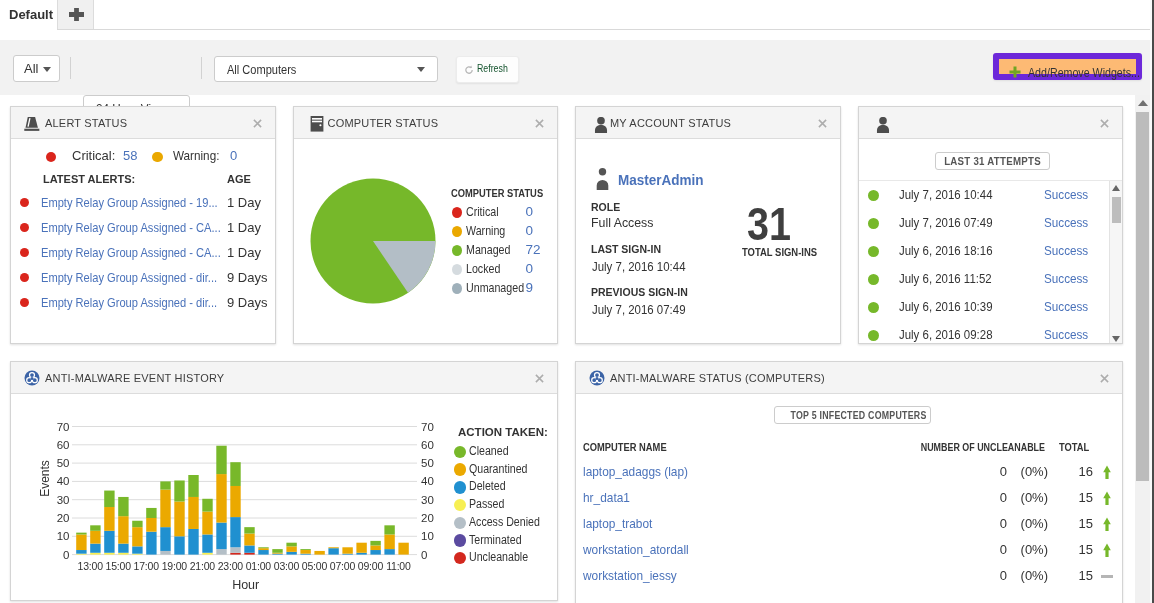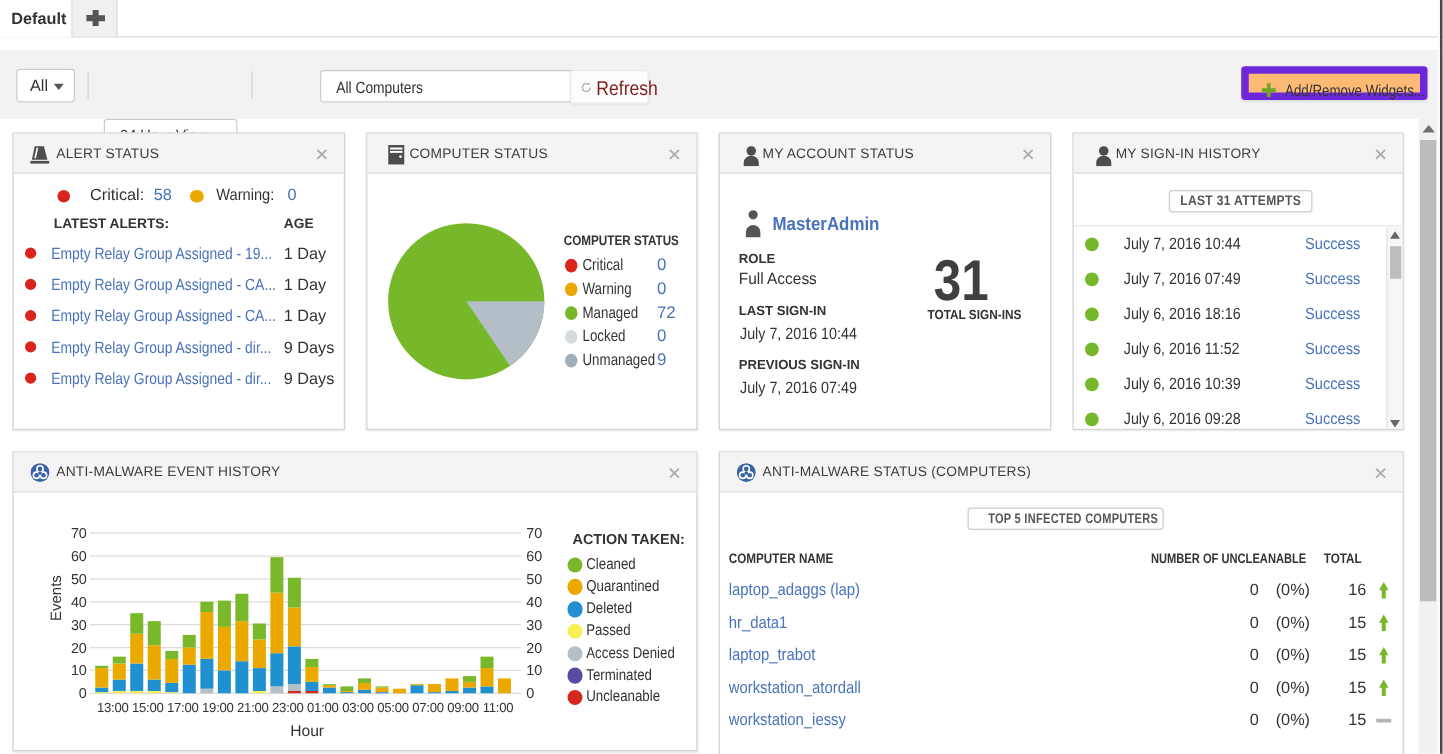--- a/index.html
+++ b/index.html
@@ -61,26 +61,26 @@
   <div class="tbtn" style="left:13px; top:15px; width:47px; height:27px;">
     <span style="position:absolute; left:10px; top:5px;">All</span>
     <div class="caret" style="right:8px; top:11px;"></div>
   </div>
   <div class="tsep" style="left:70px;"></div>
   <div class="tbtn" style="left:83px; top:15px; width:107px; height:27px;margin-top:40px;">
     <span class="s9" style="position:absolute; left:12px; top:5px;">24 Hour View</span>
     <div class="caret" style="right:10px; top:11px;"></div>
   </div>
   <div class="tsep" style="left:201px;"></div>
-  <div class="tbtn" style="left:214px; top:16px; width:224px; height:26px;margin-left:42px;">
+  <div class="tbtn" style="left:214px; top:16px; width:224px; height:26px;">
     <span class="s85" style="position:absolute; left:12px; top:5px;">All Computers</span>
     <div class="caret" style="right:12px; top:10px;"></div>
   </div>
   <div style="position:absolute; left:456px; top:16px; width:63px; height:27px; background:#fdfdfd;
-    border:1px solid #ececec; border-radius:3px; color:#7f1d1d; font-size:16px; box-shadow:0 1px 2px rgba(0,0,0,0.07);">
+    border:1px solid #ececec; border-radius:3px; color:#14532d; font-size:10px; box-shadow:0 1px 2px rgba(0,0,0,0.07);">
     <svg width="10" height="10" viewBox="0 0 11 11" style="position:absolute; left:7px; top:8px;">
       <path d="M9 5.5a3.5 3.5 0 1 1-1.1-2.5" fill="none" stroke="#b7b7b7" stroke-width="1.4"></path>
       <path d="M8.2 0.6 8.6 3.4 5.8 3.2z" fill="#b7b7b7"></path>
     </svg>
     <span class="s88" style="position:absolute; left:20px; top:6px;">Refresh</span>
   </div>
   <div style="position:absolute; left:993px; top:13px; width:149px; height:27px; background:#fdba74;
     border:6px solid #6d28d9; border-radius:3px; box-shadow:0 1px 2px rgba(0,0,0,0.08); font-size:13px; color:#333;">
     <svg width="12" height="12" viewBox="0 0 12 12" style="position:absolute; left:10px; top:7px;">
       <path d="M4.5 0.5h3v4h4v3h-4v4h-3v-4h-4v-3h4z" fill="#71a522"></path>
@@ -186,21 +186,20 @@
   <div class="abs bold" style="left:171px; top:90px; font-size:46px; color:#3f3f3f; transform:scaleX(0.86); transform-origin:0 50%;">31</div>
   <div class="abs bold s9" style="left:166px; top:138.5px; font-size:10.5px; white-space:nowrap;">TOTAL SIGN-INS</div>
 </div>
 
 <div class="widget" style="left:857.5px; top:106px; width:265.5px; height:238px;">
   <div class="whead">
     <svg class="wicon" style="left:16.5px; top:9.5px;" width="11" height="13" viewBox="0 0 11 13">
         <circle cx="5.5" cy="3" r="3.1" fill="#4d4d4d"></circle>
         <path d="M0.6 13 L0.6 10.5 A4.9 4.3 0 0 1 10.4 10.5 L10.4 13 Z" fill="#4d4d4d"></path>
       </svg>
-    <div class="wtitle">MY SIGN-IN HISTORY</div>
     <svg class="wclose" viewBox="0 0 10 10">
         <path d="M1 1 L9 9 M9 1 L1 9" stroke="#adadad" stroke-width="1.7"></path>
       </svg>
   </div>
   <div class="abs" style="left:76px; top:45px; width:115px; height:18px; border:1px solid #ccc; border-radius:3px; background:#fff;">
       <div style="position:absolute; left:0; top:0; width:100%; height:100%; font-size:11px; font-weight:bold; color:#555; text-align:center; line-height:17px; letter-spacing:0.3px; white-space:nowrap; transform:scaleX(0.88);">LAST 31 ATTEMPTS</div>
     </div>
   <div class="abs" style="left:0; top:73px; width:263px; height:1px; background:#e8e8e8;"></div>
   <div class="dot" style="left:9px; top:82.5px; width:11px; height:11px; background:#76b82a;"></div>
   <span class="abs sidate s88" style="left:40px; top:80px;">July 7, 2016 10:44</span>

